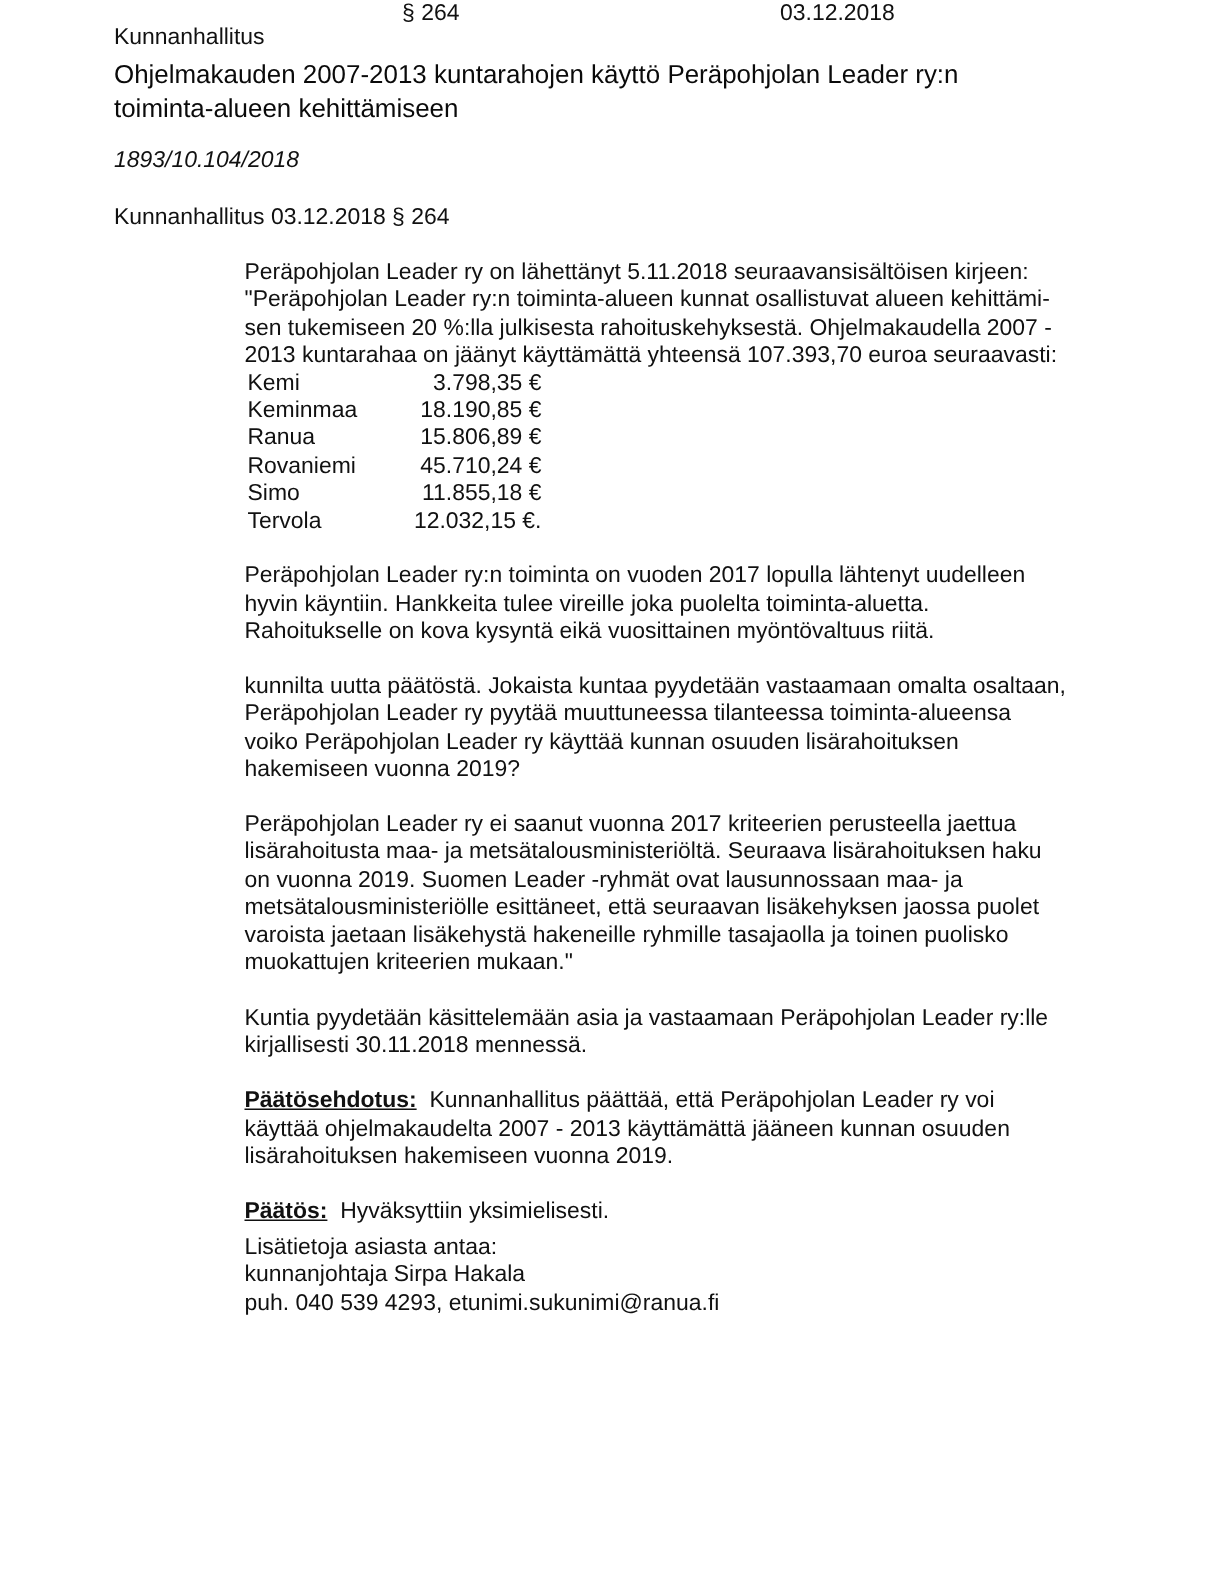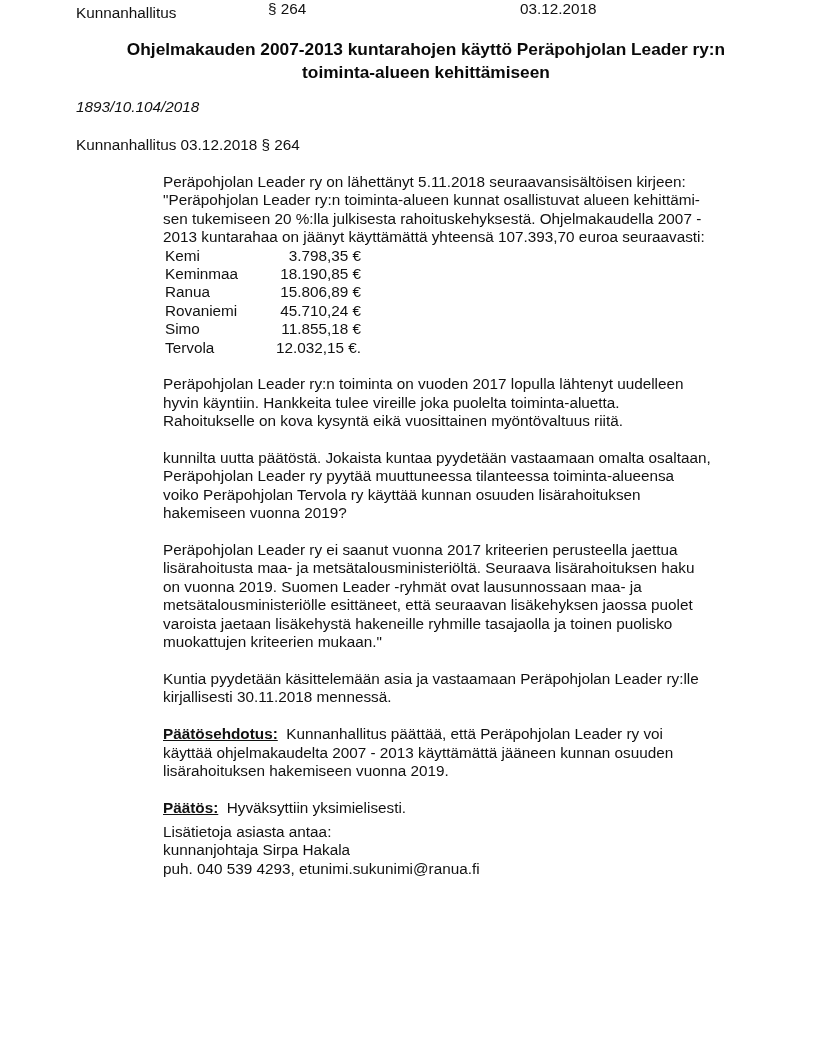--- a/index.html
+++ b/index.html
@@ -4,38 +4,38 @@
 <style>
   html, body { margin: 0; padding: 0; background: #ffffff; }
   body {
     width: 816px; height: 1056px; position: relative; overflow: hidden;
     font-family: "Liberation Sans", sans-serif; color: #111111;
     font-size: 15.3px;
   }
   .abs { position: absolute; white-space: nowrap; line-height: 18px; }
   .title {
     position: absolute; left: 76px; top: 38px; width: 700px;
-    font-weight: bold; font-size: 17.3px; line-height: 23px; color: #0a0a0a; text-align: center;
+    font-weight: normal; font-size: 17.3px; line-height: 23px; color: #0a0a0a;
   }
   .body-block {
     position: absolute; left: 163px; top: 173px; width: 600px;
     line-height: 18.4px;
   }
   .gap { height: 18.4px; }
   table.amounts { border-collapse: collapse; margin-left: 2px; }
   table.amounts td { padding: 0; line-height: 18.4px; }
   table.amounts td.name { width: 100px; margin-top: 16px; }
   table.amounts td.amt { width: 96px; text-align: right; }
   .lbl { font-weight: bold; text-decoration: underline; }
   .contact { position: absolute; left: 163px; top: 823px; line-height: 18.4px; }
 </style>
 </head>
 <body>
 
-<div class="abs" style="left:76px; top:4px;">Kunnanhallitus</div>
+<div class="abs" style="left:76px; top:16px;">Kunnanhallitus</div>
 <div class="abs" style="left:268px; top:0px;">§ 264</div>
 <div class="abs" style="left:520px; top:0px;">03.12.2018</div>
 
 <div class="title">
   <div>Ohjelmakauden 2007-2013 kuntarahojen käyttö Peräpohjolan Leader ry:n</div>
   <div>toiminta-alueen kehittämiseen</div>
 </div>
 
 <div class="abs" style="left:76px; top:98px;font-style:italic;">1893/10.104/2018</div>
 <div class="abs" style="left:76px; top:136px;">Kunnanhallitus 03.12.2018 § 264</div>
@@ -83,21 +83,21 @@
     <div>Peräpohjolan Leader ry:n toiminta on vuoden 2017 lopulla lähtenyt uudelleen</div>
     <div>hyvin käyntiin. Hankkeita tulee vireille joka puolelta toiminta-aluetta.</div>
     <div>Rahoitukselle on kova kysyntä eikä vuosittainen myöntövaltuus riitä.</div>
   </div>
 
   <div class="gap"></div>
 
   <div>
     <div>kunnilta uutta päätöstä. Jokaista kuntaa pyydetään vastaamaan omalta osaltaan,</div>
     <div>Peräpohjolan Leader ry pyytää muuttuneessa tilanteessa toiminta-alueensa</div>
-    <div>voiko Peräpohjolan Tervola ry käyttää kunnan osuuden lisärahoituksen</div>
+    <div>voiko Peräpohjolan Leader ry käyttää kunnan osuuden lisärahoituksen</div>
     <div>hakemiseen vuonna 2019?</div>
   </div>
 
   <div class="gap"></div>
 
   <div>
     <div>Peräpohjolan Leader ry ei saanut vuonna 2017 kriteerien perusteella jaettua</div>
     <div>lisärahoitusta maa- ja metsätalousministeriöltä. Seuraava lisärahoituksen haku</div>
     <div>on vuonna 2019. Suomen Leader -ryhmät ovat lausunnossaan maa- ja</div>
     <div>metsätalousministeriölle esittäneet, että seuraavan lisäkehyksen jaossa puolet</div>

